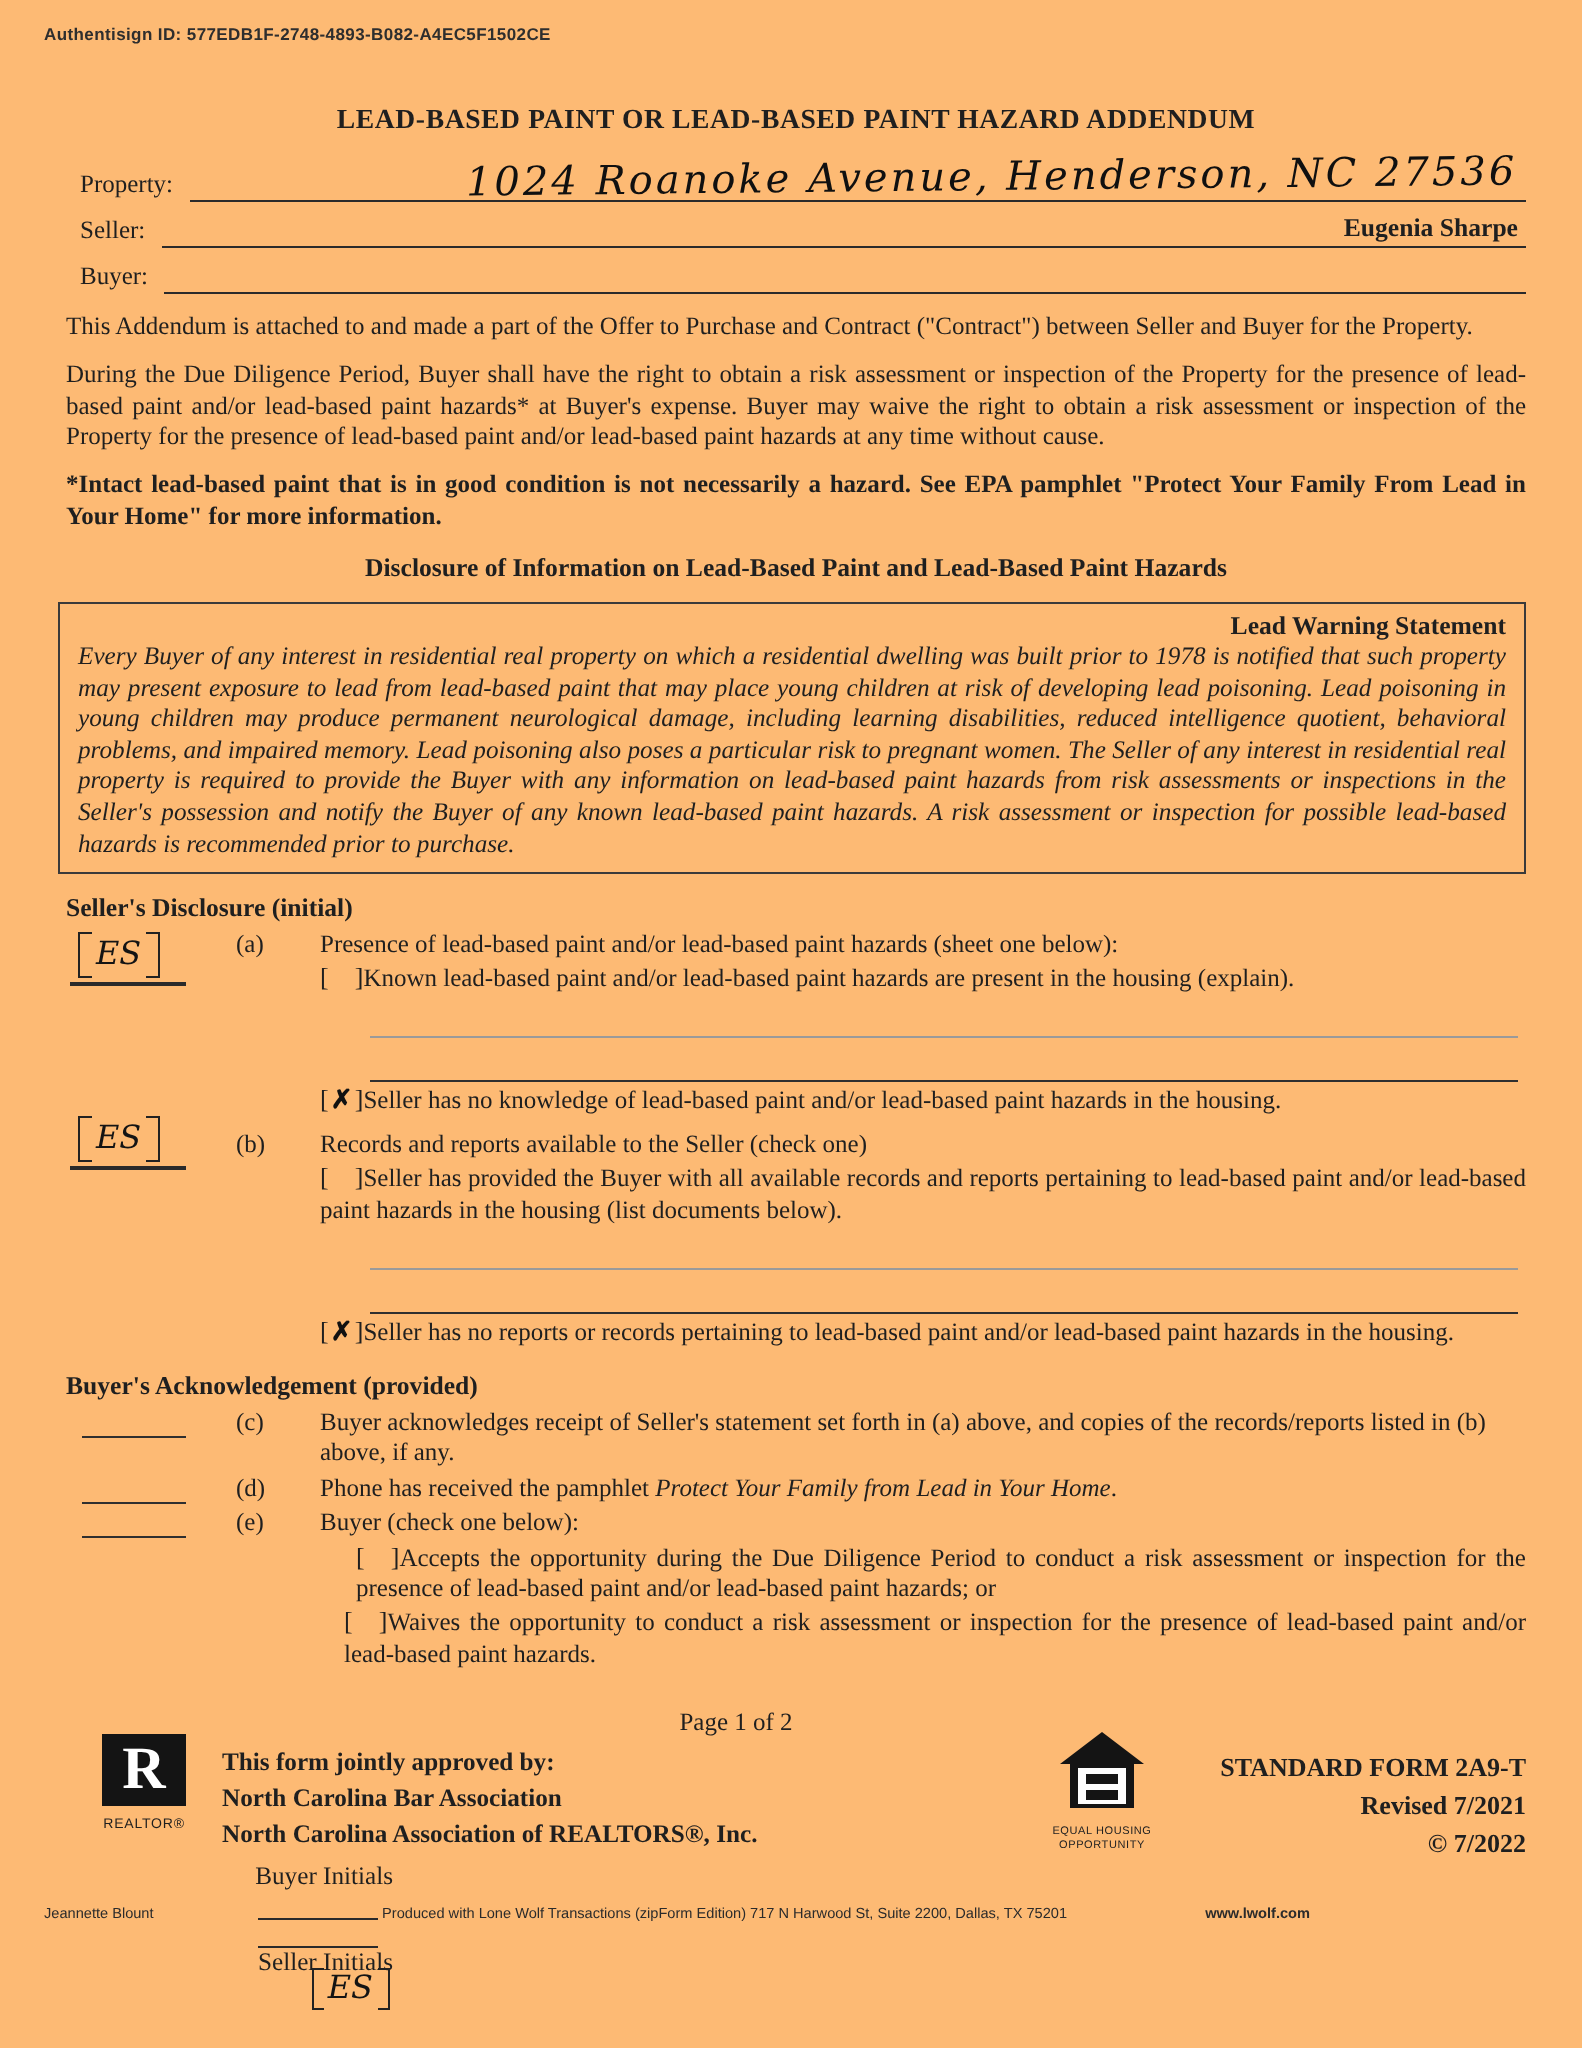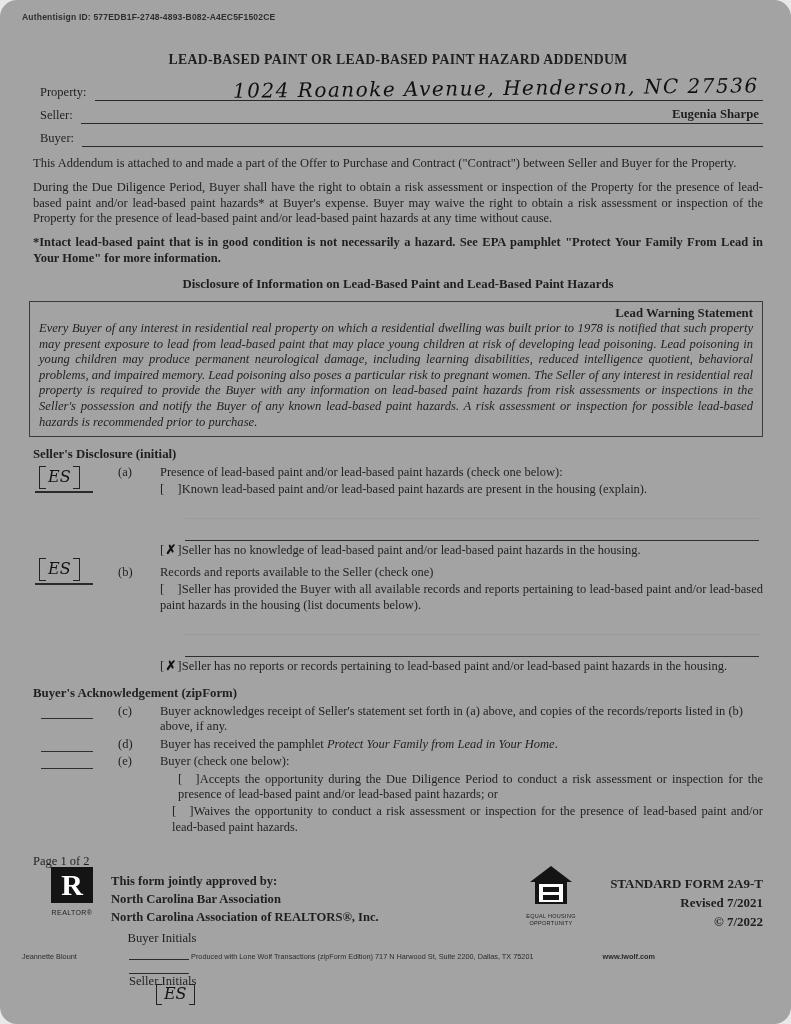--- a/index.html
+++ b/index.html
@@ -1,19 +1,19 @@
 <!DOCTYPE html>
 <html><head>
 <meta charset="utf-8">
 <style>
   html,body { margin:0; padding:0; background:#e8e8e8; }
   .page {
     position:relative; width:791px; height:1024px; margin:0 auto;
-    background:#a3a3a3; color:#1f1f1f; overflow:hidden;
-    font-family:"Liberation Serif", serif; font-size:12.5px; line-height:15.4px;border-radius:17px;
+    background:#fdba74; color:#1f1f1f; overflow:hidden;
+    font-family:"Liberation Serif", serif; font-size:12.5px; line-height:15.4px;
   }
   .auth { position:absolute; top:10px; left:22px; font-family:"Liberation Sans",sans-serif;
           font-size:8.5px; font-weight:bold; color:#2e2e2e; letter-spacing:.2px; }
   .content { padding:46px 28px 0 33px; }
   .title { text-align:center; font-weight:bold; font-size:13.8px; margin:6px 0 10px 0; letter-spacing:.3px; }
   .frow { display:flex; align-items:flex-end; margin:0 0 6px 7px; }
   .flabel { flex:0 0 auto; padding-right:8px; font-size:12.5px; }
   .fline { flex:1 1 auto; border-bottom:1.6px solid #2a2a2a; min-height:16px; padding:0 4px 0 10px;text-align:right; }
   .hand { font-family:"DejaVu Serif",serif; font-style:italic; font-size:20px; line-height:22px;
           letter-spacing:1.5px; color:#101010; transform:rotate(-0.6deg); display:inline-block; }
@@ -38,21 +38,21 @@
   .opt { margin-top:1px; }
   .cb { white-space:nowrap; }
   .cb .lb, .cb .rb { font-size:13px; }
   .cb .mark { display:inline-block; width:13px; text-align:center; font-weight:bold;
               font-size:13px; line-height:10px; color:#111; }
   .blank-line { border-bottom:1.2px solid #9a9a9a; height:15px; margin:6px 4px 0 25px; }
   .blank-line.dark { border-bottom:1.8px solid #2f2f2f; }
   .short-line { width:52px; border-bottom:1.8px solid #2f2f2f; height:12px; margin:2px 0 0 6px; }
   .ital { font-style:italic; }
   .footer { position:absolute; left:33px; right:28px; bottom:60px; height:110px; }
-  .pagenum { position:absolute; top:0; left:0; right:60px; text-align:left; font-size:12.5px; }
+  .pagenum { position:absolute; top:0; left:0; right:60px; text-align:center; font-size:12.5px; }
   .rlogo { position:absolute; left:14px; top:13px; width:50px; text-align:center; }
   .rlogo .rbox { width:42px; height:36px; margin:0 auto; background:#141414; color:#fff;
                  display:flex; align-items:center; justify-content:center;
                  font-family:"Liberation Serif",serif; font-weight:bold; font-size:30px; line-height:30px; }
   .rlogo .rtxt { font-family:"Liberation Sans",sans-serif; font-size:7px; letter-spacing:.4px; margin-top:2px; }
   .approved { position:absolute; left:78px; top:18px; font-weight:bold; font-size:12.6px; line-height:18px; }
   .initrow { position:absolute; left:78px; top:77px; display:flex; align-items:flex-end; font-size:12.6px;flex-direction:column; }
   .iu { display:inline-block; width:60px; border-bottom:1.6px solid #2a2a2a; margin:0 8px; height:13px; }
   .iu.small { width:55px; }
   .sbox { position:relative; display:inline-block; padding:1px 8px 2px 8px; margin:0 2px 0 4px; top:-6px; }
@@ -111,21 +111,21 @@
 
     <div class="sec-head">Seller's Disclosure (initial)</div>
 
     <div class="srow">
       <div class="init-cell">
         <span class="ibox"><span class="iscript">ES</span></span>
         <div class="iuline"></div>
       </div>
       <div>(a)</div>
       <div>
-        <div>Presence of lead-based paint and/or lead-based paint hazards (check one below):</div>
+        <div>Presence of lead-based paint and/or lead-based paint hazards (sheet one below):</div>
         <div class="opt">
           <span class="cb"><span class="lb">[</span><span class="mark"></span><span class="rb">]</span></span><span>Known lead-based paint and/or lead-based paint hazards are present in the housing (explain).</span>
         </div>
         <div class="blank-line"></div>
         <div class="blank-line dark"></div>
         <div class="opt">
           <span class="cb"><span class="lb">[</span><span class="mark">✗</span><span class="rb">]</span></span><span>Seller has no knowledge of lead-based paint and/or lead-based paint hazards in the housing.</span>
         </div>
       </div>
     </div>
@@ -142,36 +142,36 @@
           <span class="cb"><span class="lb">[</span><span class="mark"></span><span class="rb">]</span></span><span>Seller has provided the Buyer with all available records and reports pertaining to lead-based paint and/or lead-based paint hazards in the housing (list documents below).</span>
         </div>
         <div class="blank-line"></div>
         <div class="blank-line dark"></div>
         <div class="opt just">
           <span class="cb"><span class="lb">[</span><span class="mark">✗</span><span class="rb">]</span></span><span>Seller has no reports or records pertaining to lead-based paint and/or lead-based paint hazards in the housing.</span>
         </div>
       </div>
     </div>
 
-    <div class="sec-head" style="margin-top:12px;">Buyer's Acknowledgement (zipForm)</div>
+    <div class="sec-head" style="margin-top:12px;">Buyer's Acknowledgement (provided)</div>
 
     <div class="srow">
       <div>
           <div class="short-line"></div>
         </div>
       <div>(c)</div>
       <div>Buyer acknowledges receipt of Seller's statement set forth in (a) above, and copies of the records/reports listed in (b) above, if any.</div>
     </div>
 
     <div class="srow" style="margin-top:2px;">
       <div>
           <div class="short-line"></div>
         </div>
       <div>(d)</div>
-      <div><span>Buyer has received the pamphlet </span><span class="ital">Protect Your Family from Lead in Your Home</span><span>.</span></div>
+      <div><span>Phone has received the pamphlet </span><span class="ital">Protect Your Family from Lead in Your Home</span><span>.</span></div>
     </div>
 
     <div class="srow" style="margin-top:2px;">
       <div>
           <div class="short-line"></div>
         </div>
       <div>(e)</div>
       <div>
         <div>Buyer (check one below):</div>
         <div class="opt just" style="margin-left:18px;">

